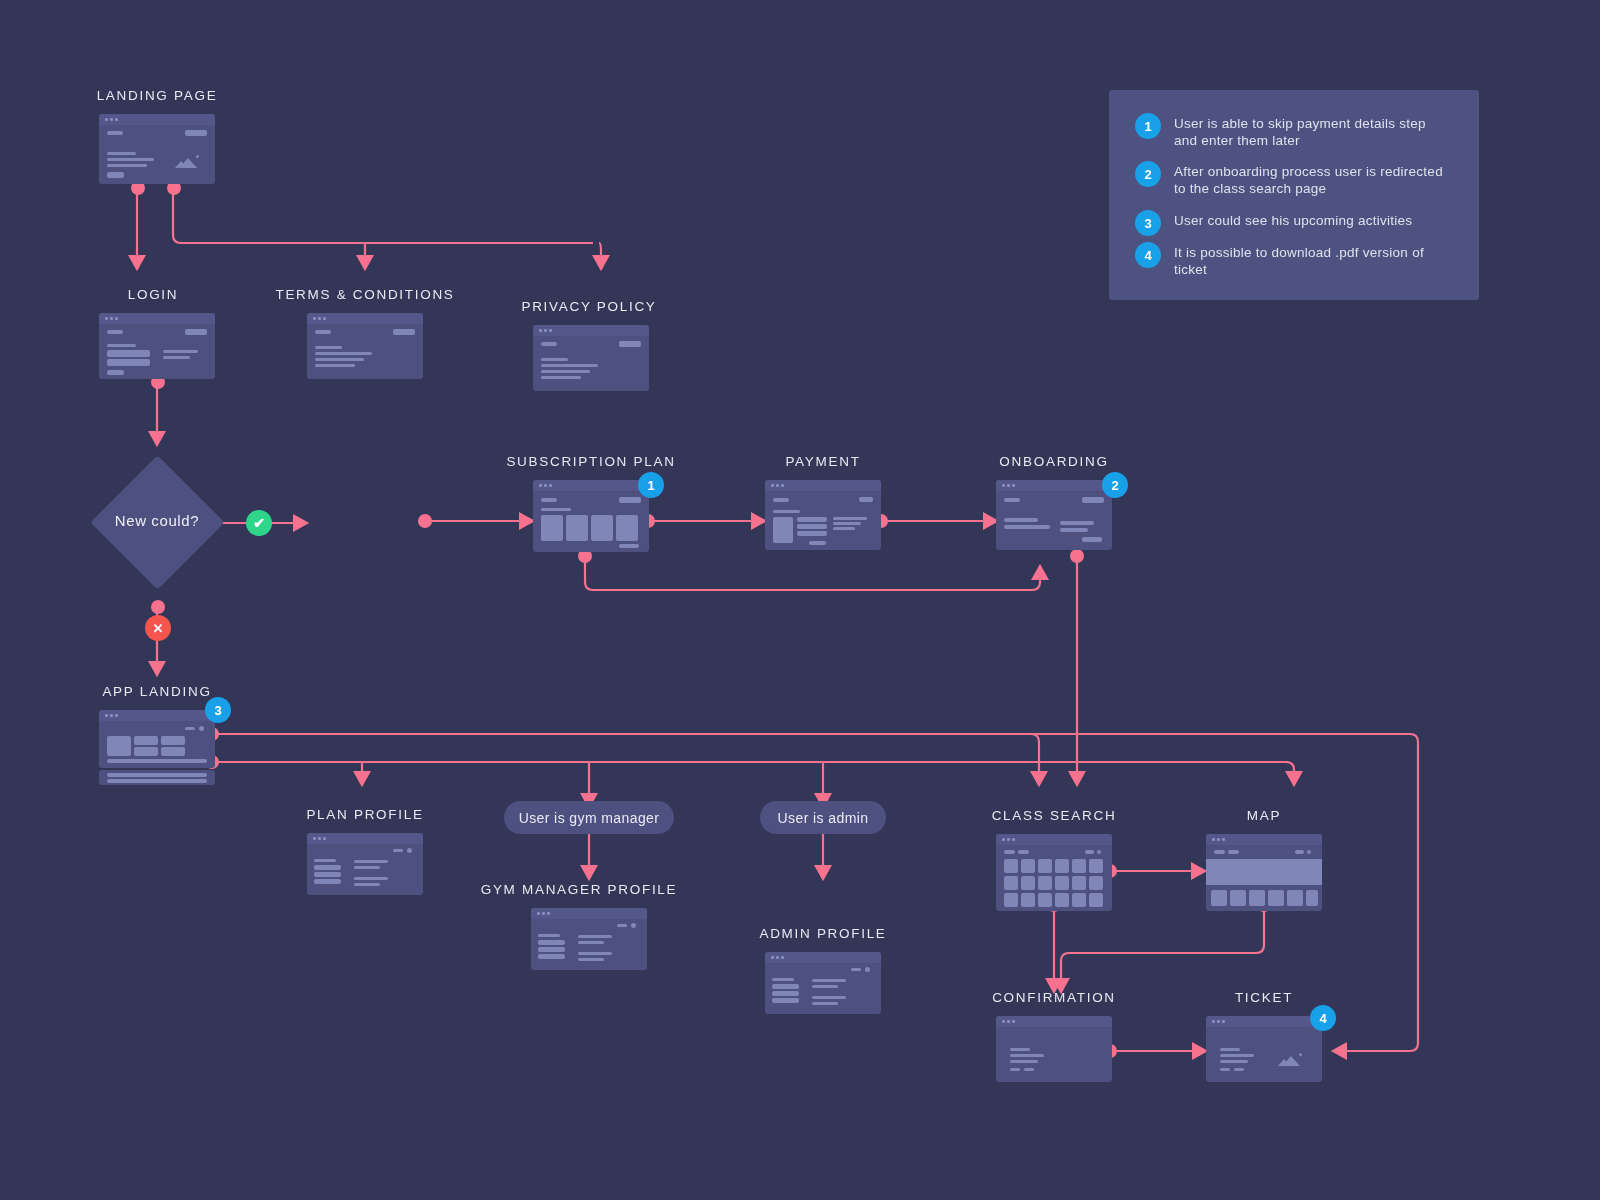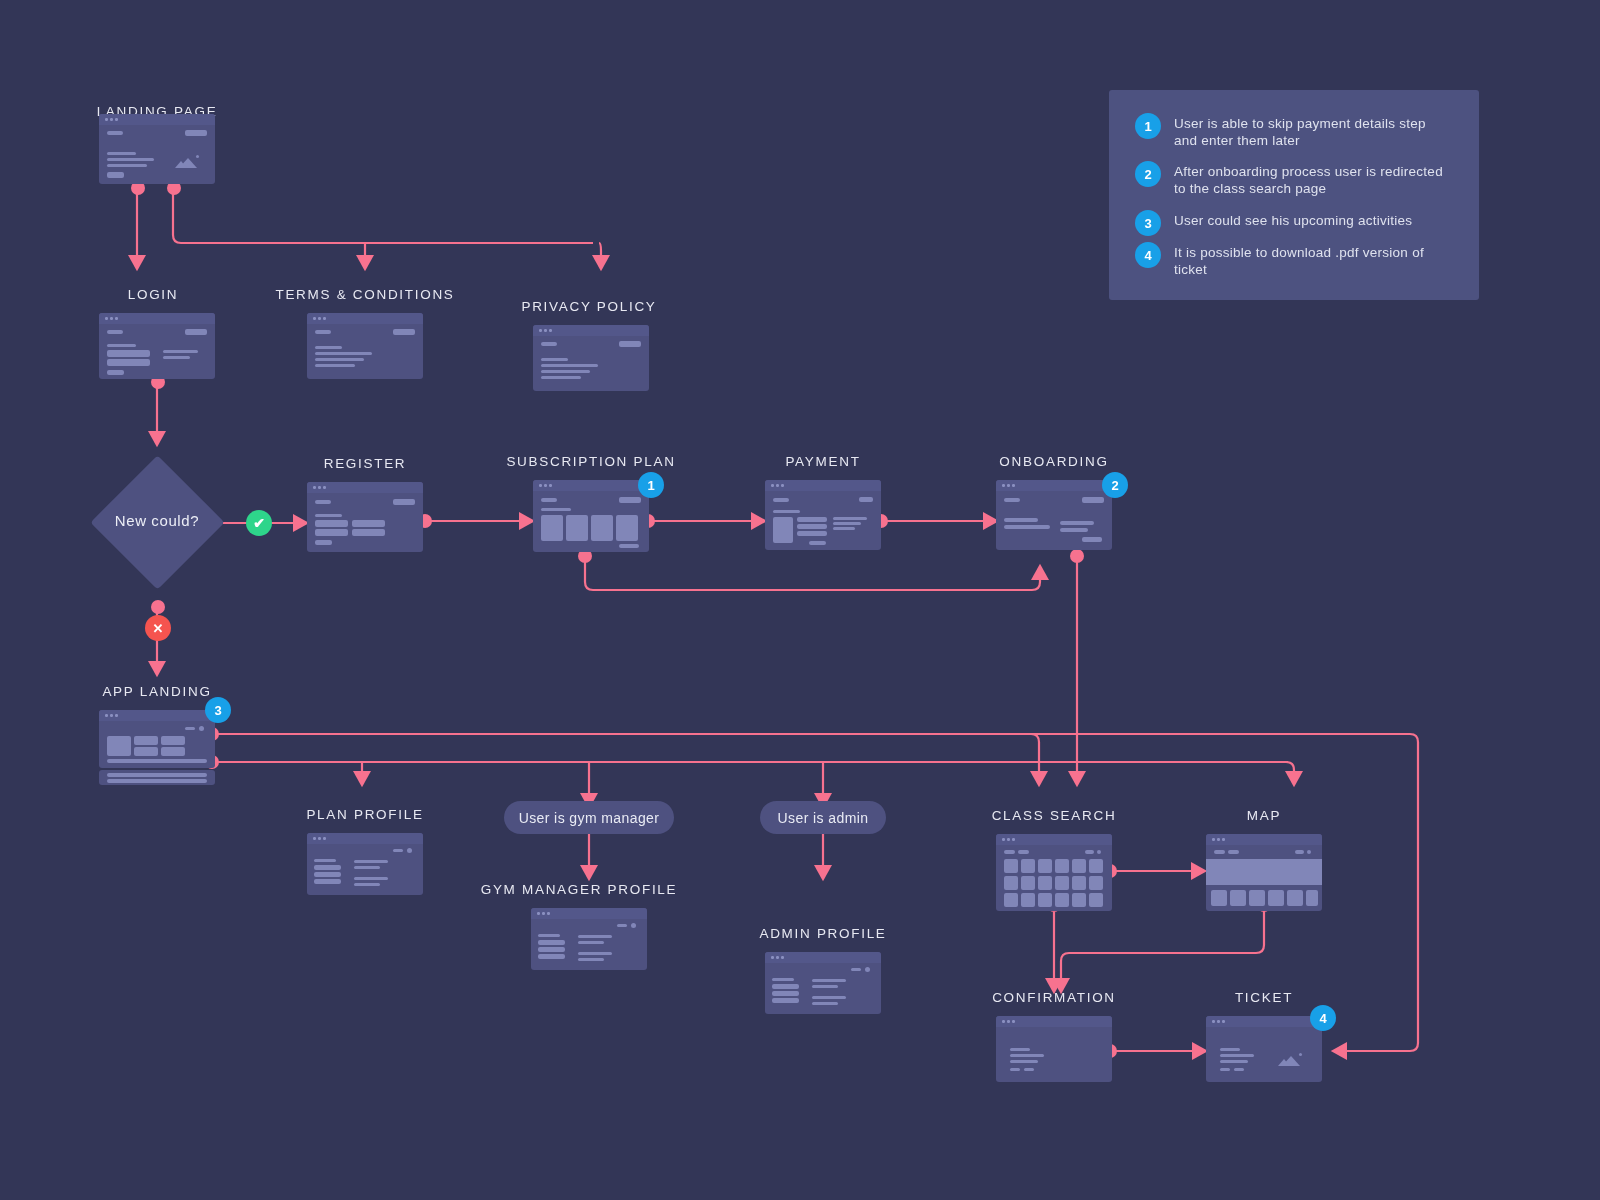--- a/index.html
+++ b/index.html
@@ -154,21 +154,21 @@
   <div class="endpoint" style="left:874px;top:514px;"></div>
   <div class="endpoint" style="left:1070px;top:549px;"></div>
   <div class="endpoint" style="left:205px;top:727px;"></div>
   <div class="endpoint" style="left:205px;top:755px;"></div>
   <div class="endpoint" style="left:1103px;top:864px;"></div>
   <div class="endpoint" style="left:1047px;top:898px;"></div>
   <div class="endpoint" style="left:1257px;top:898px;"></div>
   <div class="endpoint" style="left:1103px;top:1044px;"></div>
 
   <div class="node" style="left:99px;top:88px;width:116px;height:100px;">
-    <div class="node-title" style="top:16px;">LANDING PAGE</div>
+    <div class="node-title" style="top:0;">LANDING PAGE</div>
     <div class="card" style="left:0;top:26px;width:116px;height:70px;">
       <div class="titlebar"></div>
       <span class="dot d1"></span>
       <span class="dot d2"></span>
       <span class="dot d3"></span>
       <div class="bar" style="left:8px;top:17px;width:16px;height:4px;"></div>
       <div class="bar" style="left:86px;top:16px;width:22px;height:6px;"></div>
       <div class="bar" style="left:8px;top:38px;width:29px;height:3px;"></div>
       <div class="bar" style="left:8px;top:44px;width:47px;height:3px;"></div>
       <div class="bar" style="left:8px;top:50px;width:40px;height:3px;"></div>
@@ -235,37 +235,20 @@
     <div class="diamond" style="left:20px;top:20px;width:95px;height:95px;"></div>
     <div class="diamond-label" style="left:0;top:57px;width:134px;">New could?</div>
   </div>
   <div class="yesbadge" style="left:246px;top:510px;">
     <span>✔</span>
   </div>
   <div class="nobadge" style="left:145px;top:615px;">
     <span>✕</span>
   </div>
 
-  <div class="node" style="left:307px;top:456px;width:116px;height:100px;">
-    <div class="node-title" style="top:0;">REGISTER</div>
-    <div class="card" style="left:0;top:26px;width:116px;height:70px;">
-      <div class="titlebar"></div>
-      <span class="dot d1"></span>
-      <span class="dot d2"></span>
-      <span class="dot d3"></span>
-      <div class="bar" style="left:8px;top:18px;width:16px;height:4px;"></div>
-      <div class="bar" style="left:86px;top:17px;width:22px;height:6px;"></div>
-      <div class="bar" style="left:8px;top:32px;width:27px;height:3px;"></div>
-      <div class="bar" style="left:8px;top:38px;width:33px;height:7px;"></div>
-      <div class="bar" style="left:8px;top:47px;width:33px;height:7px;"></div>
-      <div class="bar" style="left:45px;top:38px;width:33px;height:7px;"></div>
-      <div class="bar" style="left:45px;top:47px;width:33px;height:7px;"></div>
-      <div class="bar" style="left:8px;top:58px;width:17px;height:5px;"></div>
-    </div>
-  </div>
 
   <div class="node" style="left:533px;top:454px;width:116px;height:104px;">
     <div class="node-title" style="top:0;">SUBSCRIPTION PLAN</div>
     <div class="card" style="left:0;top:26px;width:116px;height:72px;">
       <div class="titlebar"></div>
       <span class="dot d1"></span>
       <span class="dot d2"></span>
       <span class="dot d3"></span>
       <div class="bar" style="left:8px;top:18px;width:16px;height:4px;"></div>
       <div class="bar" style="left:86px;top:17px;width:22px;height:6px;"></div>

